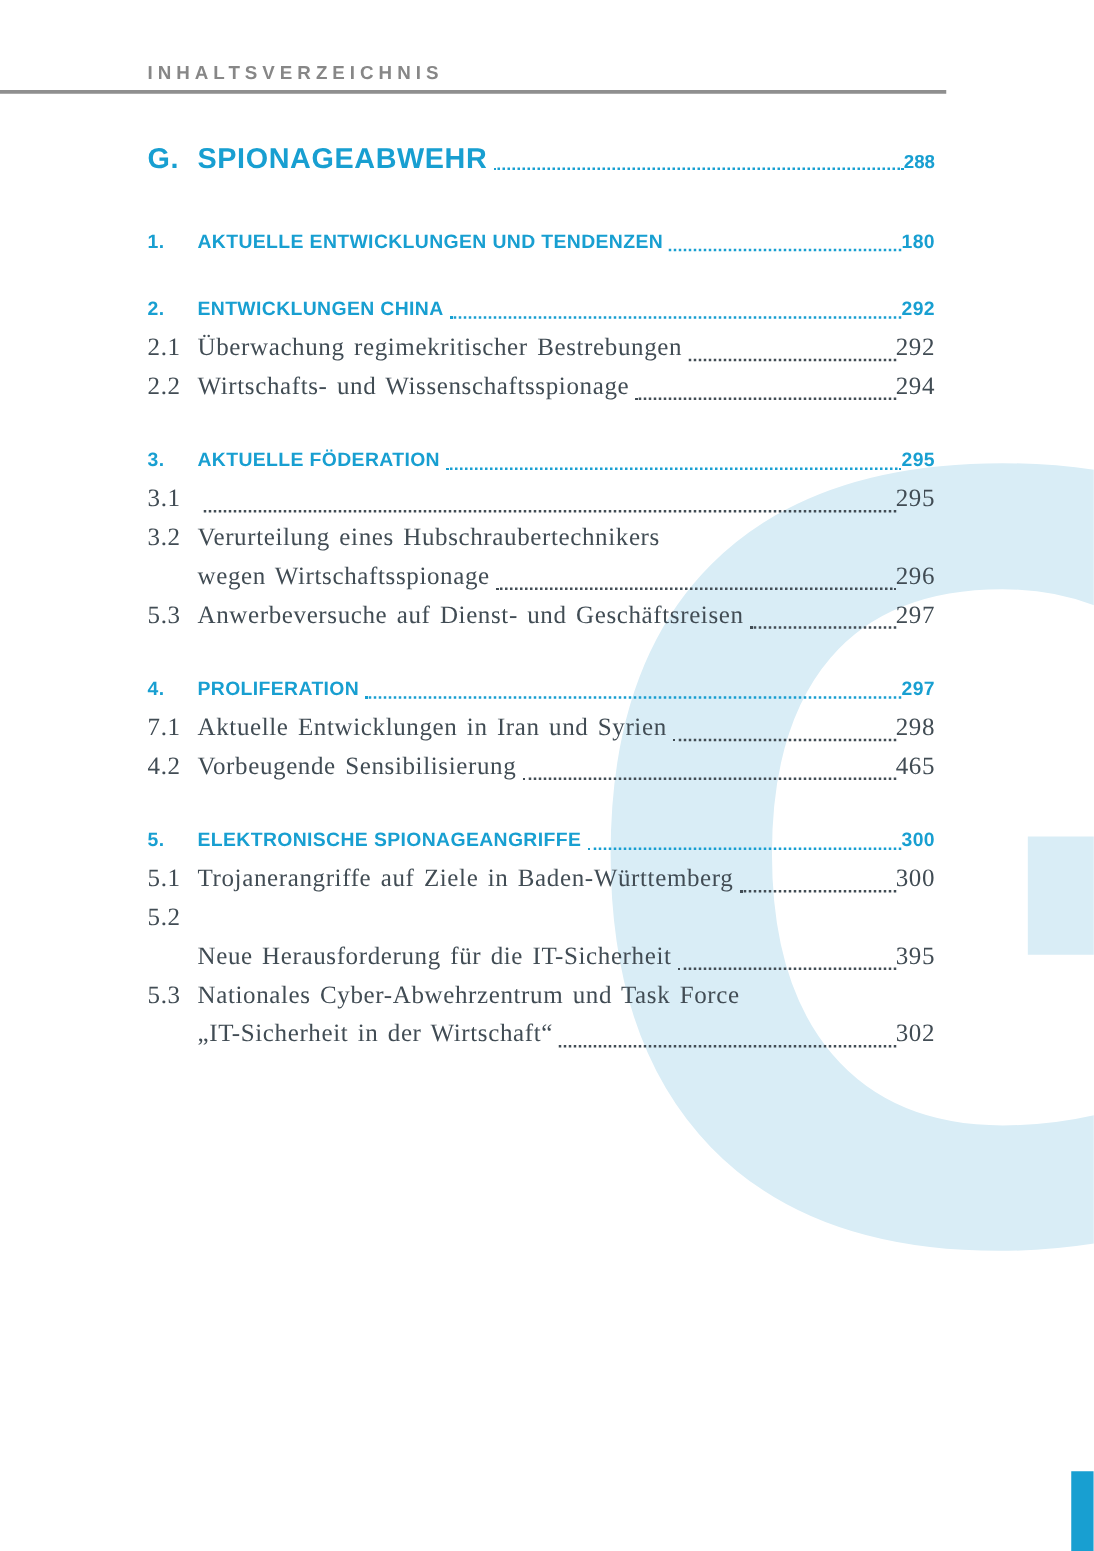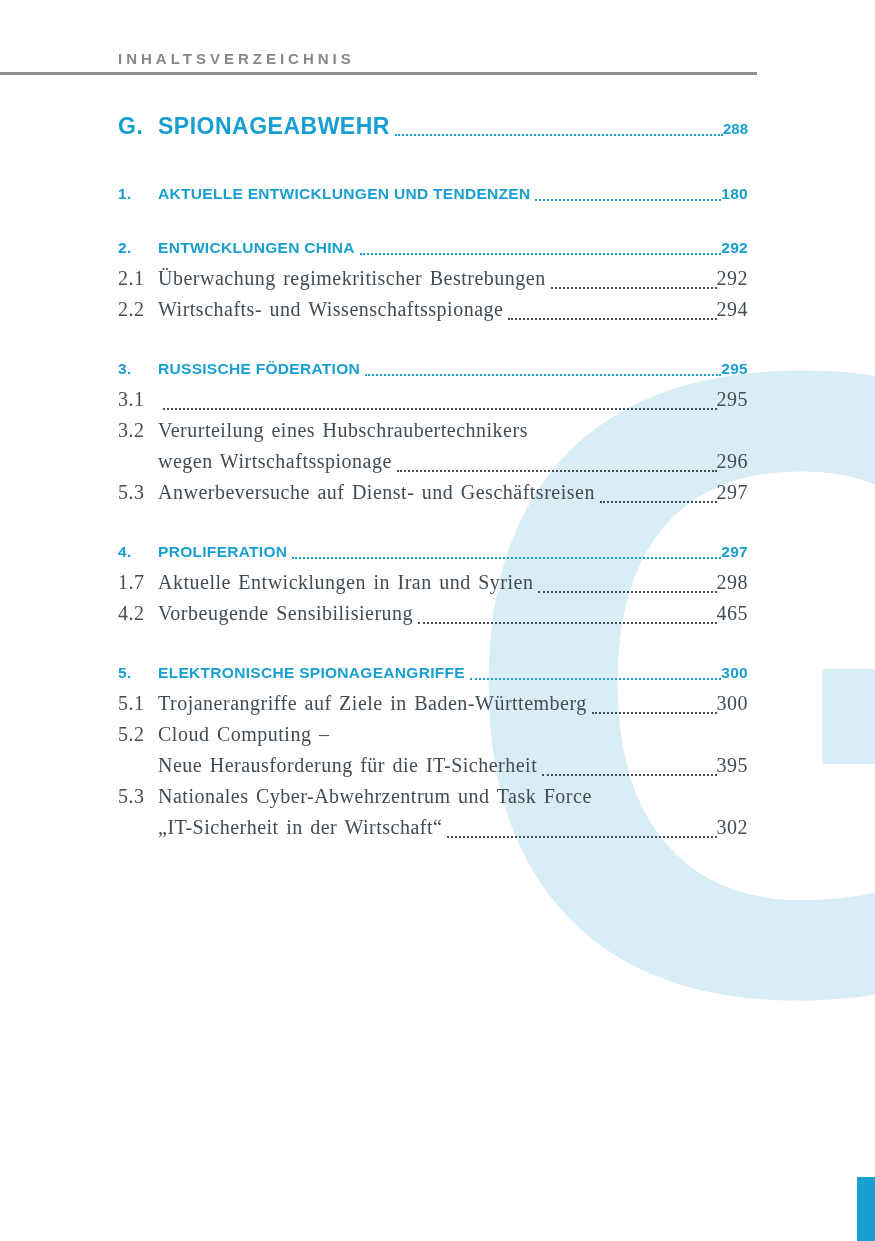--- a/index.html
+++ b/index.html
@@ -136,21 +136,21 @@
           <div class="row sub-row">
             <span class="num-col">2.2</span>
             <span class="title">Wirtschafts- und Wissenschaftsspionage</span>
             <span class="leader"></span>
             <span class="pg">294</span>
           </div>
         </div>
         <div class="section">
           <div class="row sec-head">
             <span class="num-col">3.</span>
-            <span class="title">RUSSISCHE FÖDERATION</span>
+            <span class="title">AKTUELLE FÖDERATION</span>
             <span class="leader"></span>
             <span class="pg">295</span>
           </div>
           <div class="row sub-row">
             <span class="num-col">3.1</span>
             <span class="leader"></span>
             <span class="pg">295</span>
           </div>
           <div class="row sub-row">
             <span class="num-col">3.2</span>
@@ -170,21 +170,21 @@
           </div>
         </div>
         <div class="section">
           <div class="row sec-head">
             <span class="num-col">4.</span>
             <span class="title">PROLIFERATION</span>
             <span class="leader"></span>
             <span class="pg">297</span>
           </div>
           <div class="row sub-row">
-            <span class="num-col">1.7</span>
+            <span class="num-col">7.1</span>
             <span class="title">Aktuelle Entwicklungen in Iran und Syrien</span>
             <span class="leader"></span>
             <span class="pg">298</span>
           </div>
           <div class="row sub-row">
             <span class="num-col">4.2</span>
             <span class="title">Vorbeugende Sensibilisierung</span>
             <span class="leader"></span>
             <span class="pg">465</span>
           </div>
@@ -197,21 +197,20 @@
             <span class="pg">300</span>
           </div>
           <div class="row sub-row">
             <span class="num-col">5.1</span>
             <span class="title">Trojanerangriffe auf Ziele in Baden-Württemberg</span>
             <span class="leader"></span>
             <span class="pg">300</span>
           </div>
           <div class="row sub-row">
             <span class="num-col">5.2</span>
-            <span class="title">Cloud Computing –</span>
           </div>
           <div class="row sub-row">
             <span class="num-col"></span>
             <span class="title">Neue Herausforderung für die IT-Sicherheit</span>
             <span class="leader"></span>
             <span class="pg">395</span>
           </div>
           <div class="row sub-row">
             <span class="num-col">5.3</span>
             <span class="title">Nationales Cyber-Abwehrzentrum und Task Force</span>

